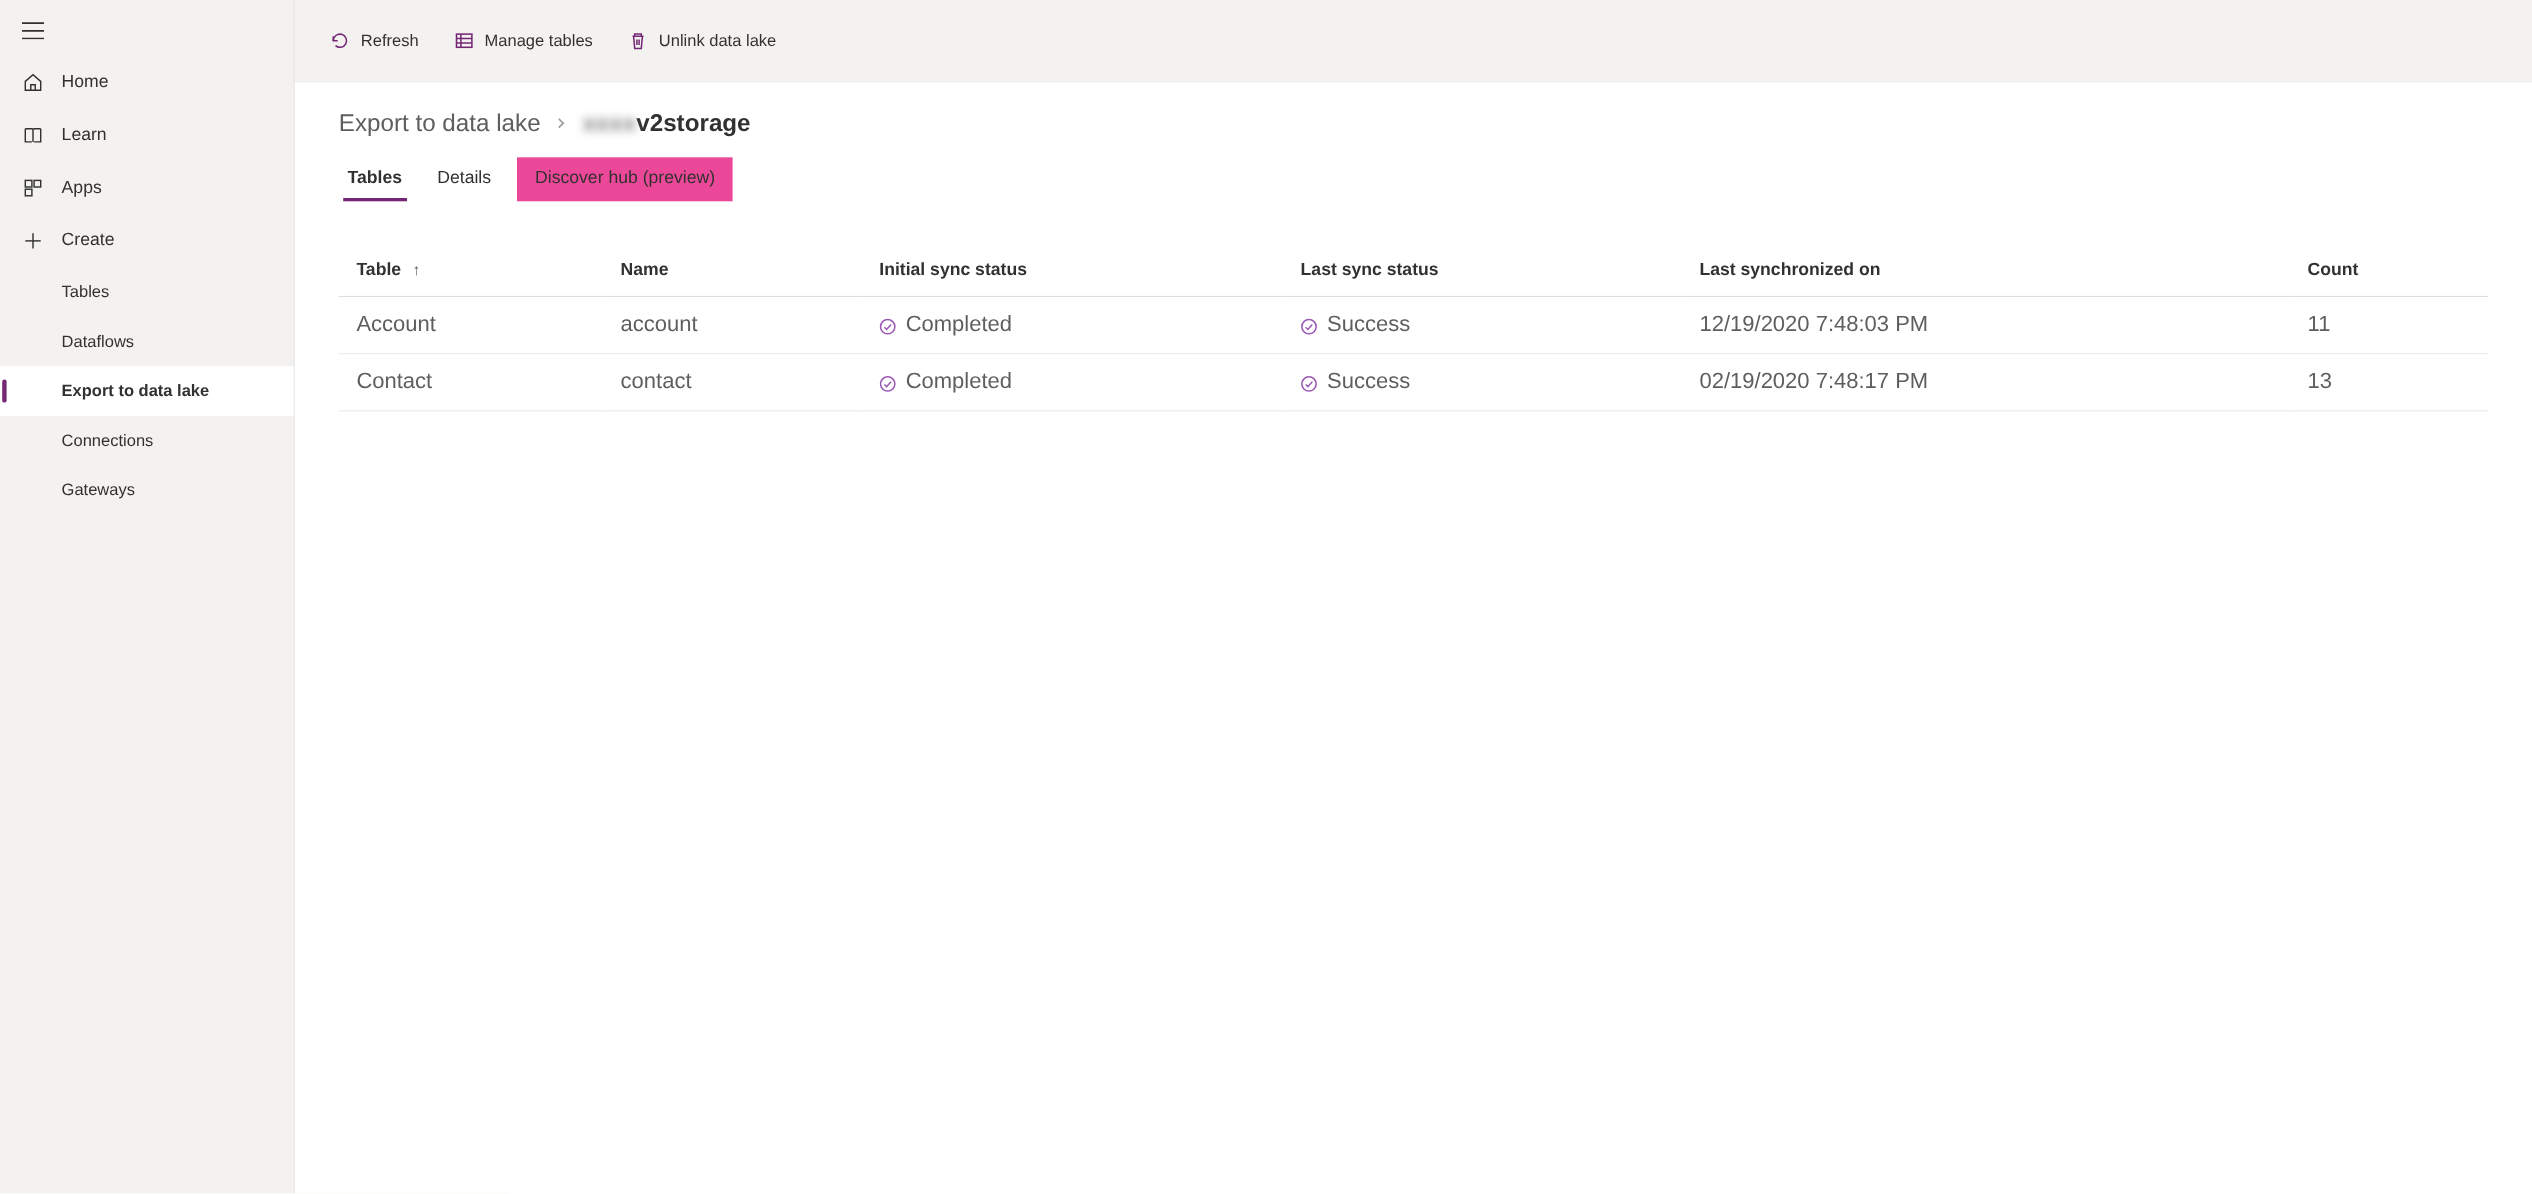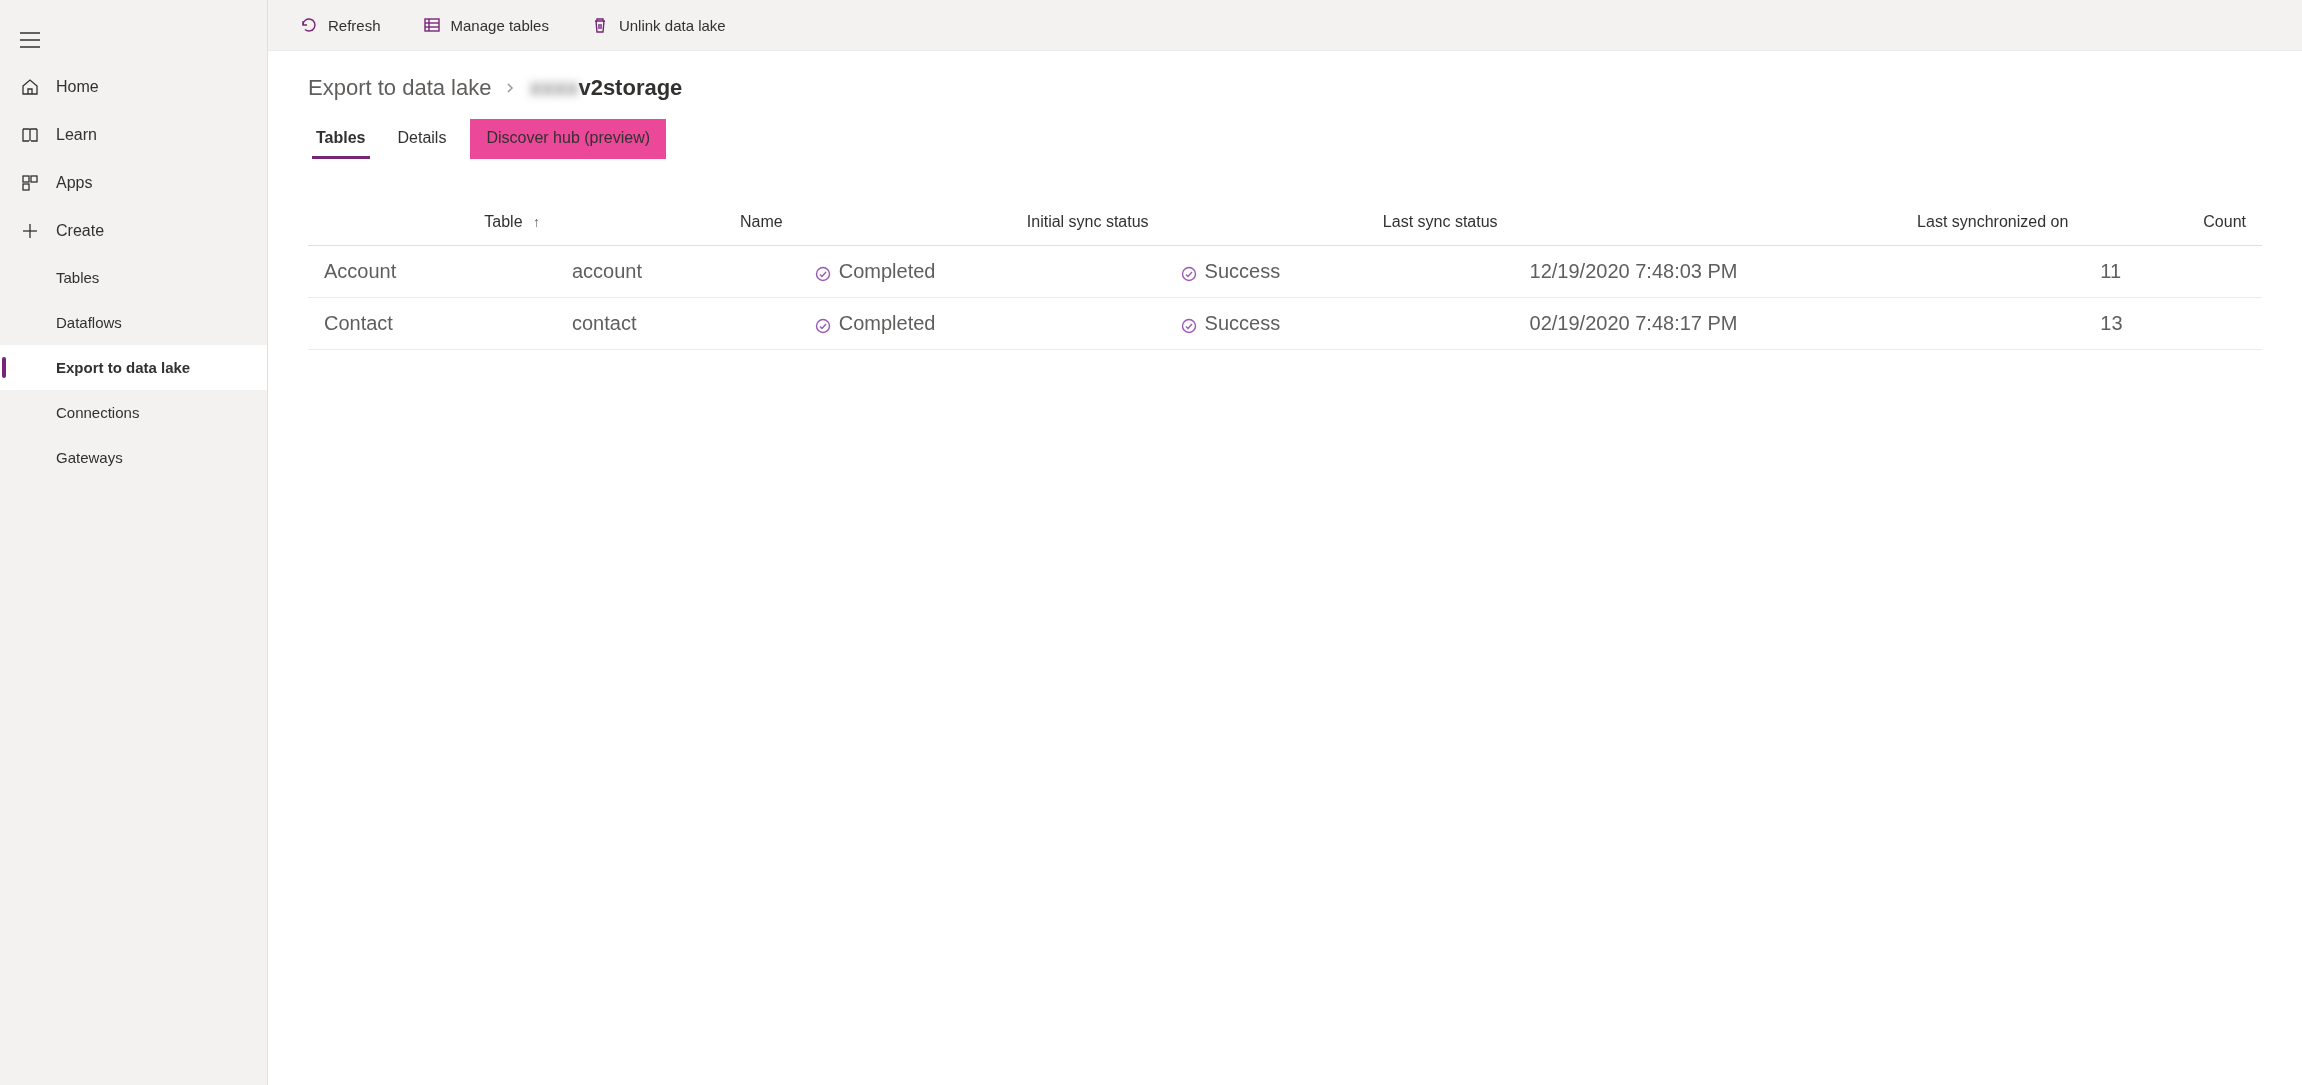--- a/index.html
+++ b/index.html
@@ -13,21 +13,21 @@
       overflow: hidden;
     }
 
     
     .sidebar {
       width: 268px;
       background: #f3f2f1;
       border-right: 1px solid #e1dfdd;
       display: flex;
       flex-direction: column;
-      padding-top: 20px;
+      padding-top: 8px;
     }
     .hamburger {
       padding: 12px 20px;
       cursor: pointer;
     }
     .hamburger svg { width: 20px; height: 16px; }
     .nav-item {
       display: flex;
       align-items: center;
       padding: 14px 20px;
@@ -61,22 +61,22 @@
     
     .main {
       flex: 1;
       display: flex;
       flex-direction: column;
       background: #faf9f8;
     }
     .toolbar {
       display: flex;
       align-items: center;
-      padding: 10px 24px;
-      gap: 26px;
+      padding: 22px 24px;
+      gap: 16px;
       background: #f3f2f1;
       border-bottom: 1px solid #edebe9;
       text-align: center;
     }
     .toolbar-btn {
       display: flex;
       align-items: center;
       gap: 10px;
       padding: 6px 8px;
       cursor: pointer;
@@ -129,22 +129,22 @@
     }
     .tab.preview {
       background: #ec4899;
       padding-left: 16px;
       padding-right: 16px;
     }
 
     
     .data-table { width: 100%; border-collapse: collapse; }
     .data-table th {
-      text-align: right;
-      font-weight: 400;
+      text-align: left;
+      font-weight: 700;
       font-size: 16px;
       color: #323130;
       padding: 14px 16px;
       border-bottom: 1px solid #e1dfdd;
     }
     .data-table td {
       padding: 14px 16px;
       font-size: 20px;
       color: #605e5c;
       border-bottom: 1px solid #edebe9;

